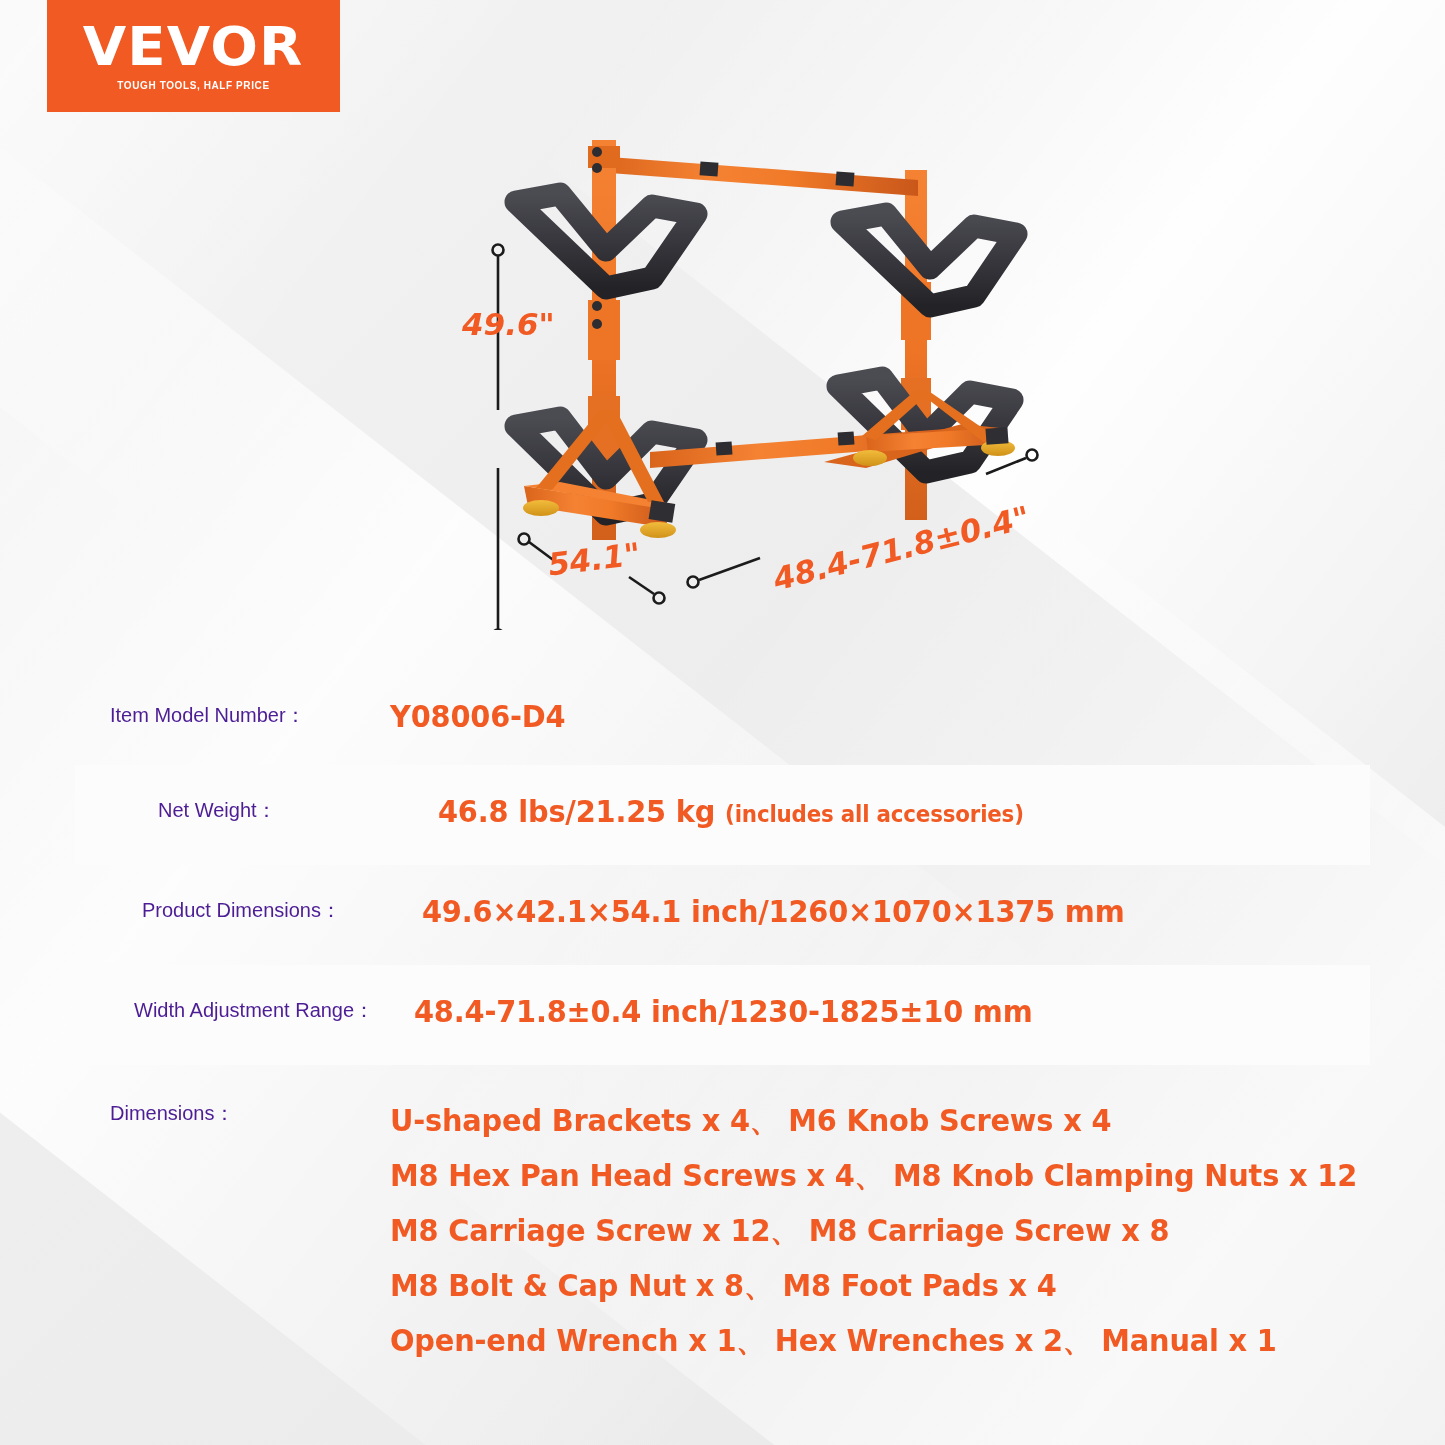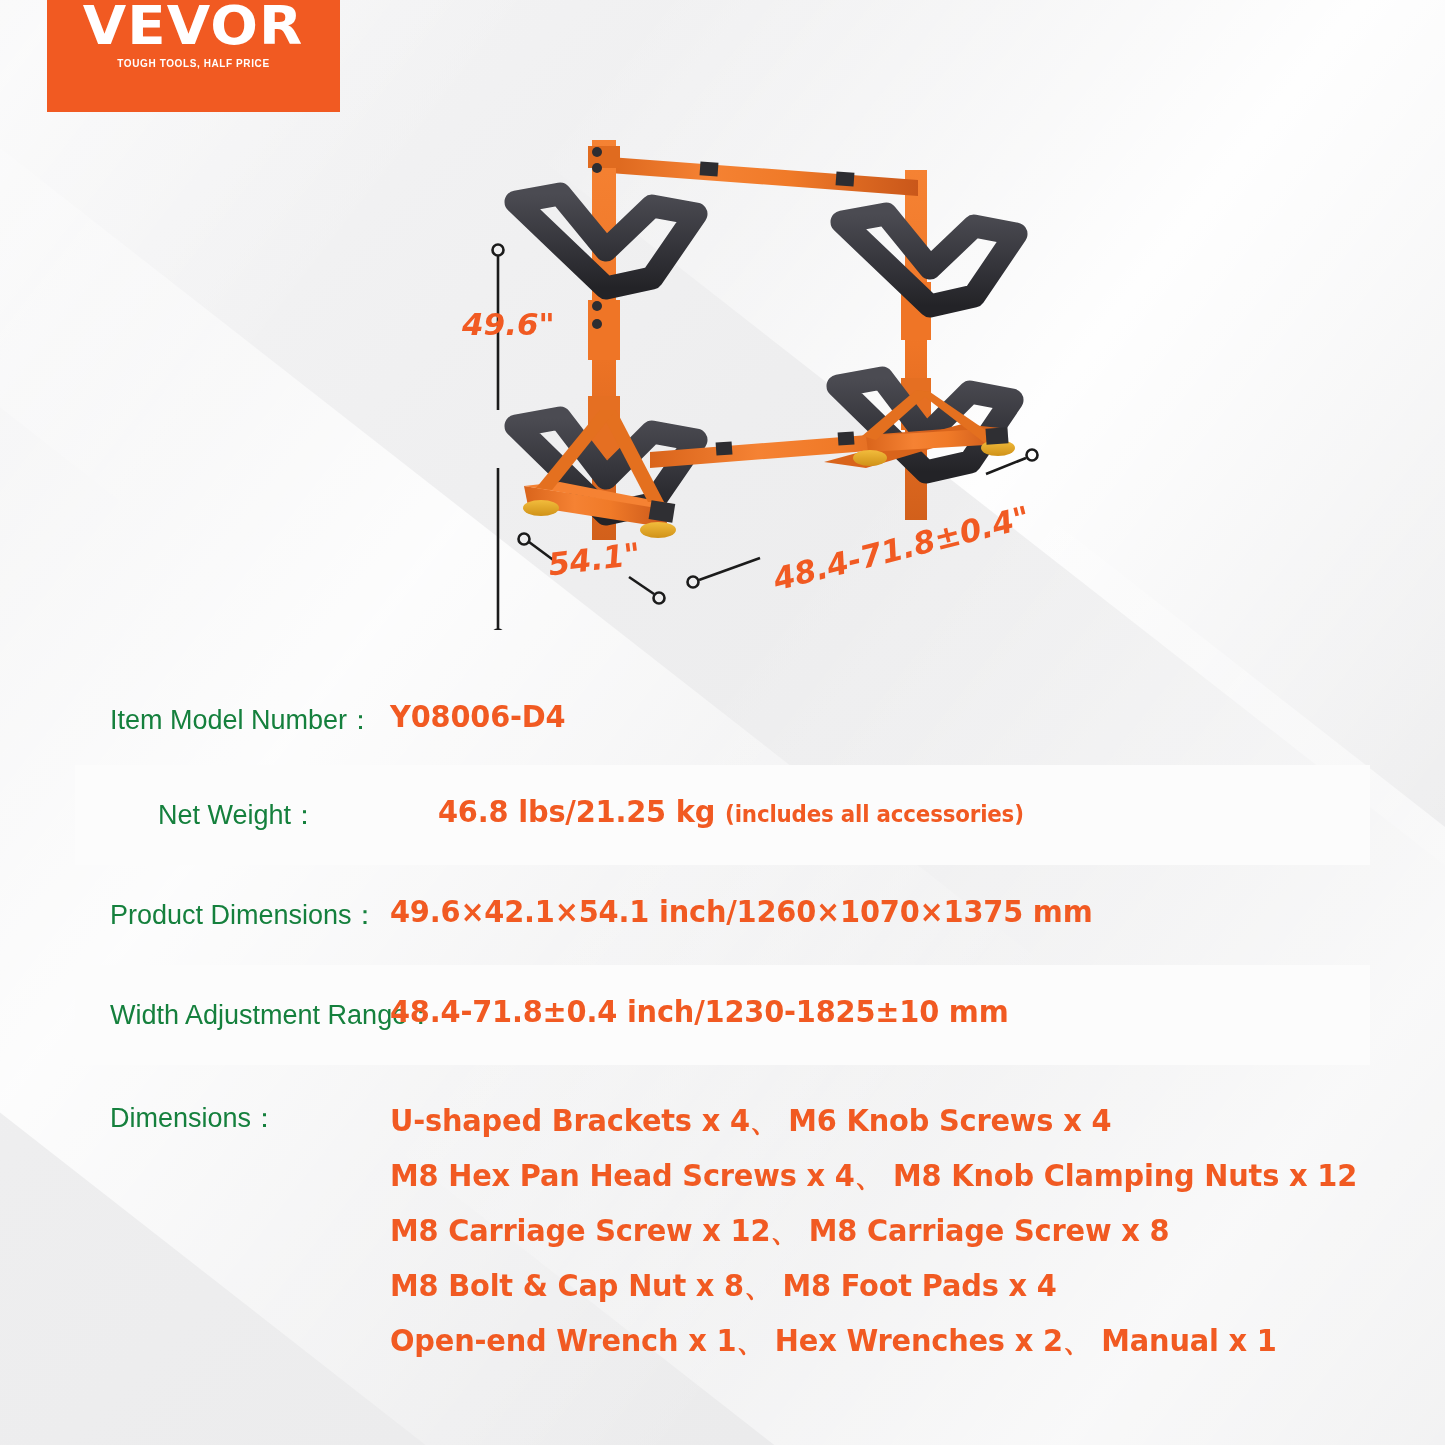--- a/index.html
+++ b/index.html
@@ -21,21 +21,21 @@
   .streak.c{left:480px;top:780px;width:1500px;height:900px;
       background:linear-gradient(90deg,rgba(255,255,255,0) 0%,rgba(255,255,255,.7) 50%,rgba(255,255,255,0) 100%);
       transform:rotate(38deg);}
   .streak.d{left:-260px;top:-520px;width:760px;height:900px;
       background:linear-gradient(90deg,rgba(255,255,255,0) 0%,rgba(255,255,255,.6) 50%,rgba(255,255,255,0) 100%);
       transform:rotate(38deg);}
 
   
   #logo{position:absolute;left:47px;top:0;width:293px;height:112px;
         background:#f15a22;display:flex;flex-direction:column;
-        align-items:center;justify-content:flex-start;}
+        align-items:center;justify-content:center;}
   #logo .wordmark{color:#fff;font-weight:bold;font-size:54px;letter-spacing:1px;
         line-height:.95;font-family:"DejaVu Sans","Liberation Sans",sans-serif;
         transform:scaleX(1.04);}
   #logo .tagline{color:#fff;font-size:10px;font-weight:bold;letter-spacing:.6px;
         margin-top:7px;font-family:"Liberation Sans",sans-serif;}
 
   
   #hero{position:absolute;left:0;top:110px;width:1445px;height:520px;}
   #hero svg{display:block;}
 
@@ -46,38 +46,38 @@
   #dim-w{left:770px;top:530px;font-size:31px;transform:rotate(-14deg);}
 
   
   #specs{position:absolute;left:0;top:660px;width:1445px;}
   .row{position:relative;display:flex;align-items:flex-start;}
   .row .band{position:absolute;left:75px;top:0;width:1295px;bottom:0;
         background:#fcfcfc;}
   .row.alt .band{background:transparent;}
   .row .inner{position:relative;display:flex;align-items:flex-start;width:100%;}
   .lbl{width:390px;padding-left:110px;box-sizing:border-box;
-        color:#15803d;font-size:27px;font-weight:400;white-space:nowrap;
+        color:#4c1d95;font-size:20px;font-weight:400;white-space:nowrap;
         font-family:"Liberation Sans",sans-serif;}
   .val{color:#f15a22;font-weight:bold;font-size:31px;white-space:nowrap;
         font-family:"DejaVu Sans","Liberation Sans",sans-serif;
         transform:scaleX(.93);transform-origin:left center;letter-spacing:-.2px;}
   .val .small{font-size:23px;}
 
   #row-model{height:105px;}
   #row-model .lbl{padding-top:42px;}
   #row-model .val{padding-top:38px;}
   #row-weight{height:100px;}
   #row-weight .lbl{padding-top:32px;margin-left:48px;}
   #row-weight .val{padding-top:28px;}
-  #row-dims{height:100px;}
+  #row-dims{height:100px;padding-left:32px;}
   #row-dims .lbl{padding-top:32px;}
   #row-dims .val{padding-top:28px;}
   #row-width{height:100px;}
-  #row-width .lbl{padding-top:32px;}
+  #row-width .lbl{padding-top:32px;margin-left:24px;}
   #row-width .val{padding-top:28px;}
   #row-acc{height:300px;}
   #row-acc .lbl{padding-top:35px;}
   #row-acc .val{padding-top:28px;line-height:55px;}
   #row-acc .val div{white-space:nowrap;}
 </style>
 </head>
 <body>
 
 <div id="bg">

